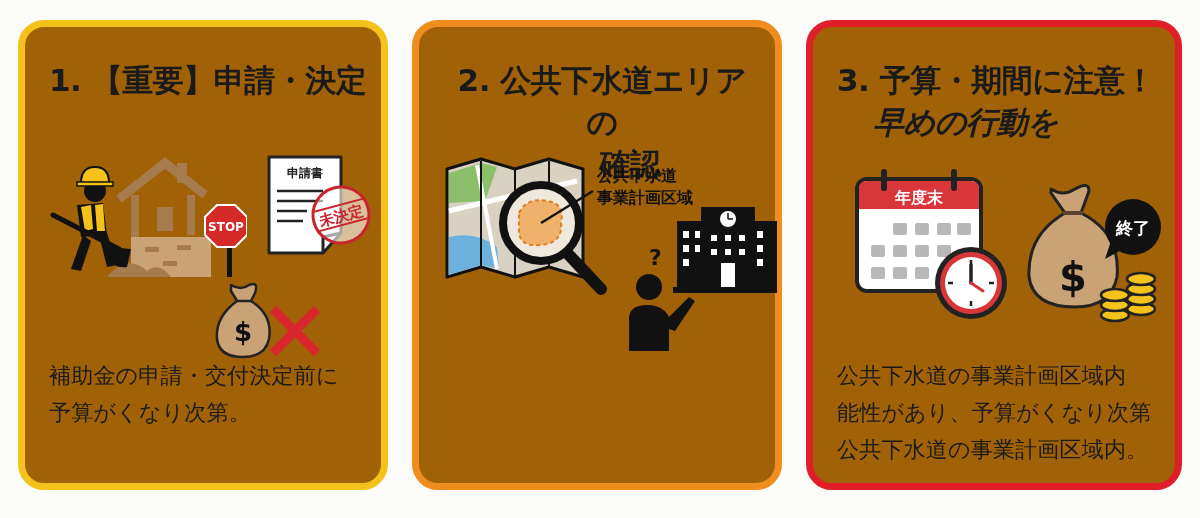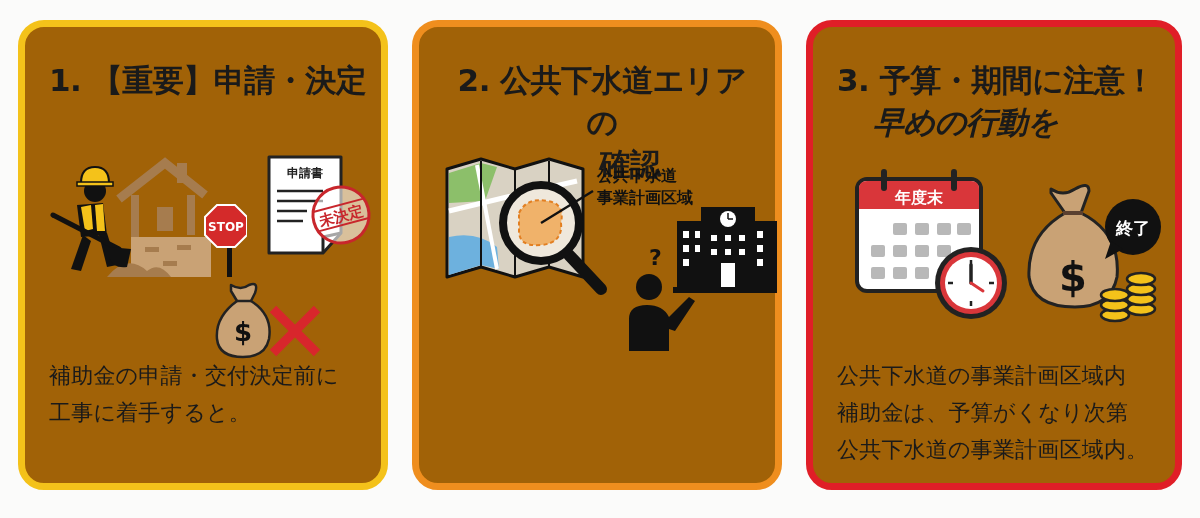--- a/index.html
+++ b/index.html
@@ -95,21 +95,21 @@
       <text x="34" y="62" text-anchor="middle" class="svg-text" font-size="26" fill="#111">$</text>
       <g>
         <line x1="64" y1="30" x2="108" y2="74" stroke="#d8262c" stroke-width="9"></line>
         <line x1="108" y1="30" x2="64" y2="74" stroke="#d8262c" stroke-width="9"></line>
       </g>
     </svg>
   </div>
 
   <div class="body-text">
     <div>補助金の申請・交付決定前に</div>
-    <div>工事に着手すると。</div>
+    <div>予算がくなり次第。</div>
   </div>
 </div>
 
 <div class="card card-2">
   <div class="title">
     <span class="num">2.</span>
     <span>公共下水道エリアの</span>
     <span class="line2">確認</span>
   </div>
 
@@ -235,16 +235,16 @@
           <ellipse cx="298" cy="122" rx="14" ry="6"></ellipse>
         <ellipse cx="272" cy="158" rx="14" ry="6"></ellipse>
           <ellipse cx="272" cy="148" rx="14" ry="6"></ellipse>
           <ellipse cx="272" cy="138" rx="14" ry="6"></ellipse>
       </g>
     </svg>
   </div>
 
   <div class="body-text">
     <div>公共下水道の事業計画区域内</div>
-    <div>補助金は、予算がくなり次第</div>
+    <div>能性があり、予算がくなり次第</div>
     <div>公共下水道の事業計画区域内。</div>
   </div>
 </div>
 
 </body></html>

